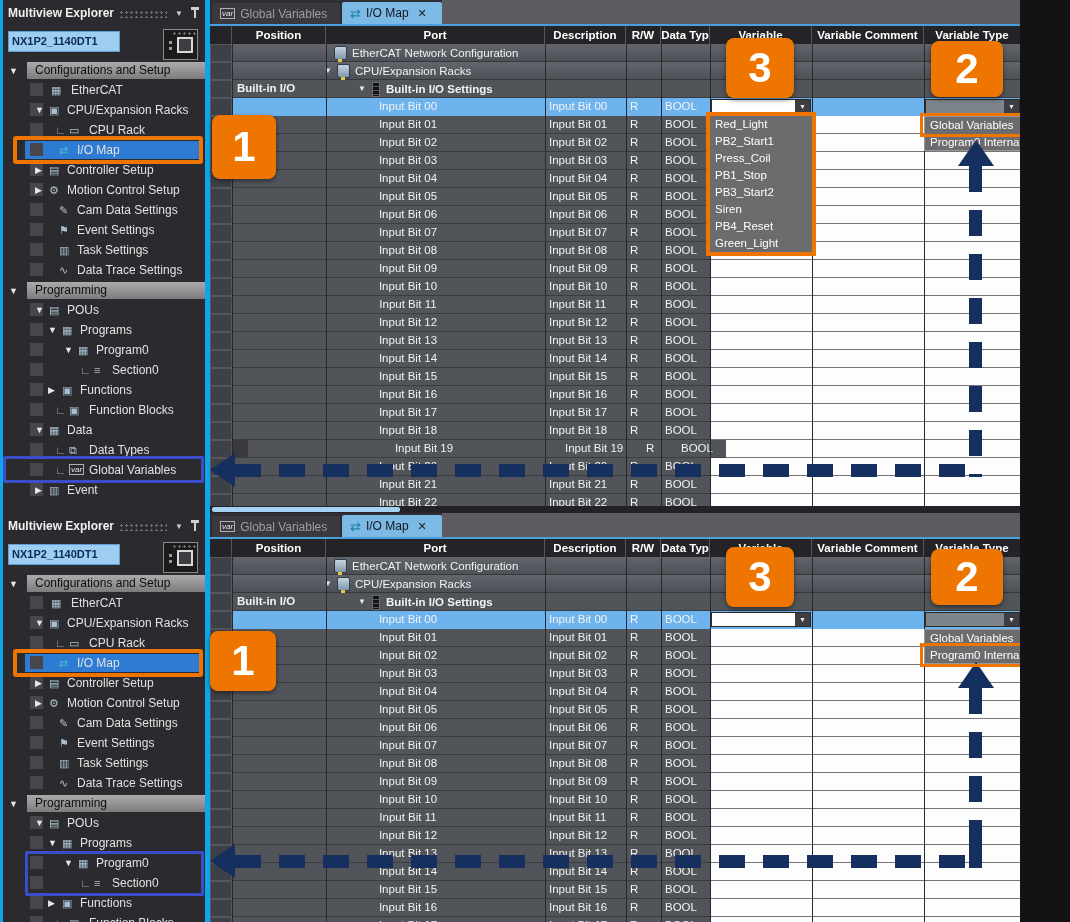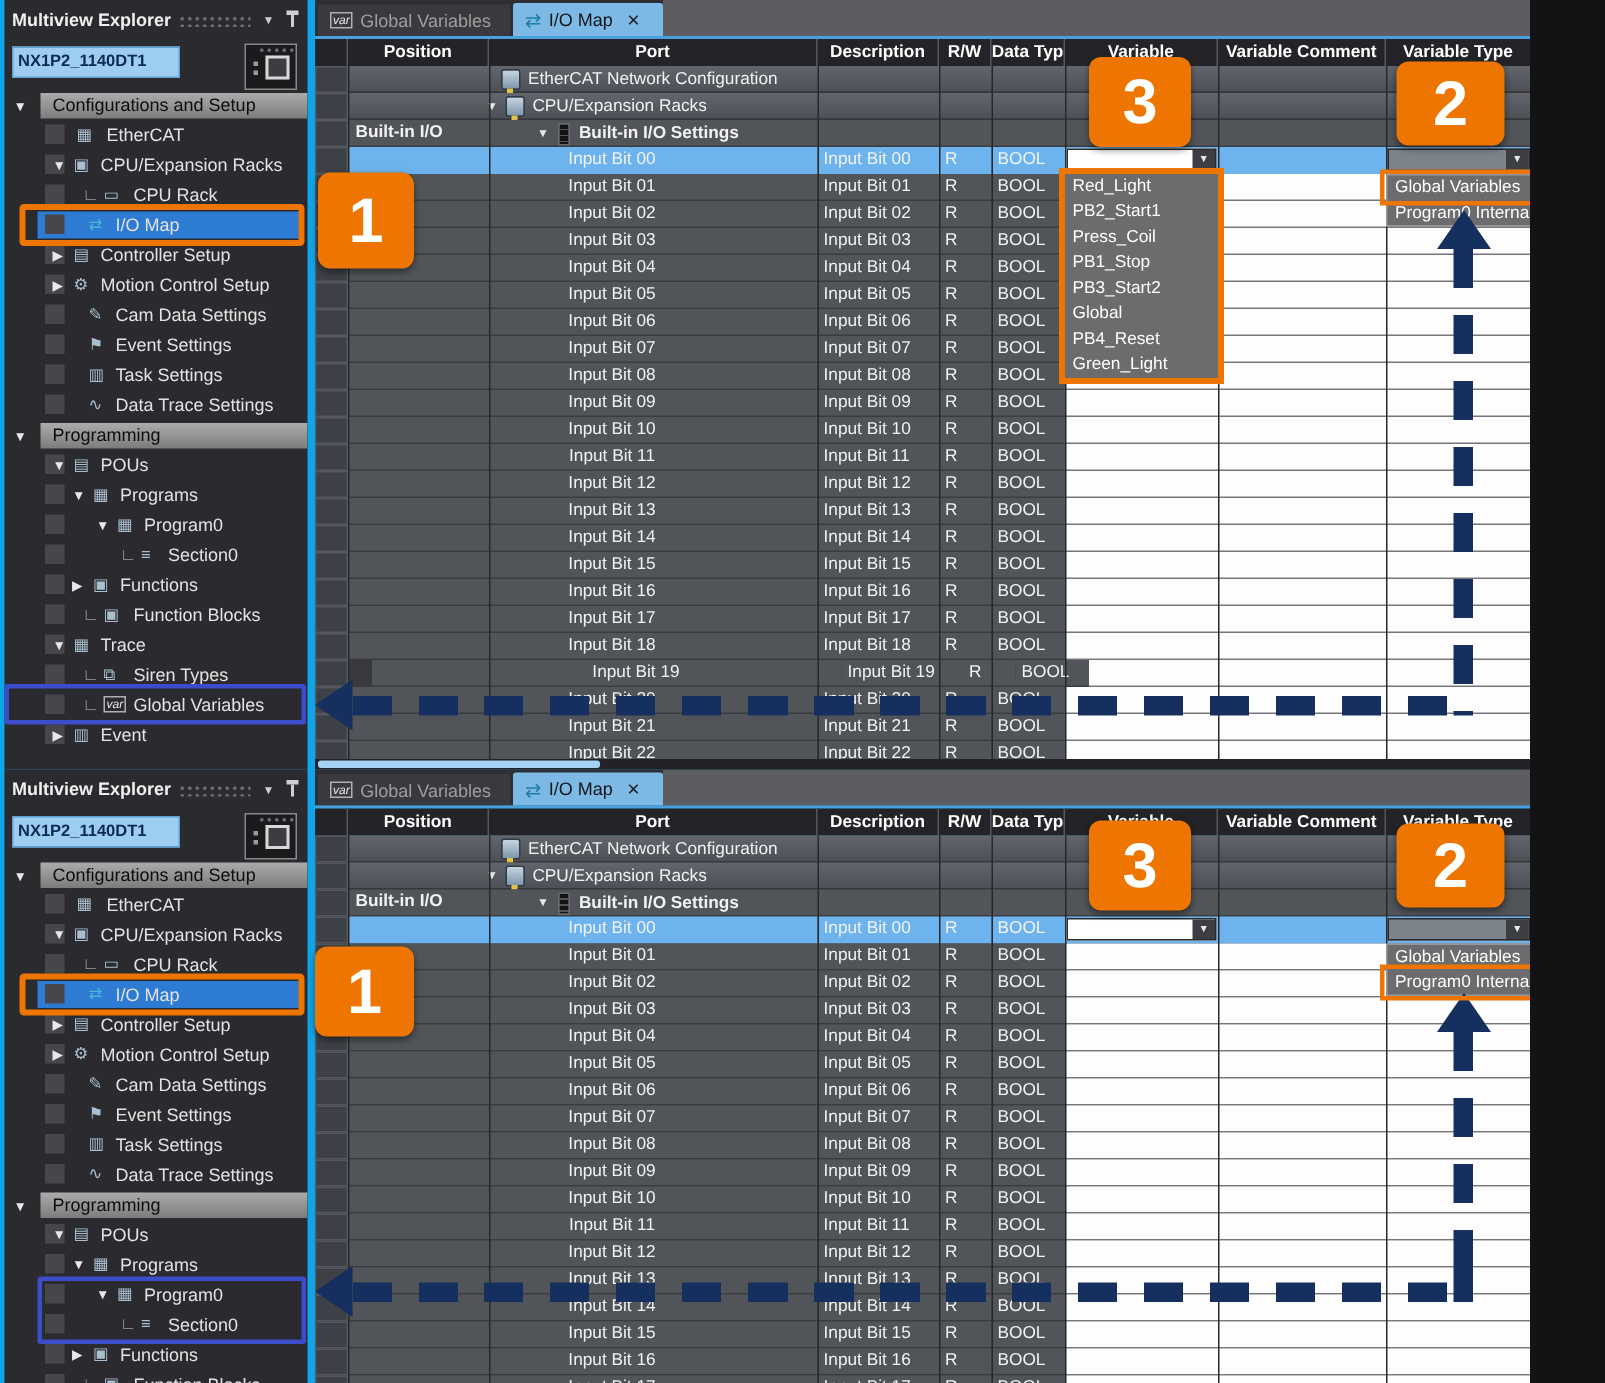--- a/index.html
+++ b/index.html
@@ -151,27 +151,27 @@
       <div class="abs" style="left: 0px; top: 400px; width: 202px; height: 20px;">
         <div class="abs sq" style="left: 27px; top: 3px; width: 13px; height: 13px;"></div>
         <div class="abs elb" style="left: 52px; top: 0px;">∟</div>
         <div class="abs ticon" style="left: 66px; top: 0px; color: rgb(169, 191, 207);">▣</div>
         <div class="abs titem" style="left: 86px; top: 0px;">Function Blocks</div>
       </div>
       <div class="abs" style="left: 0px; top: 420px; width: 202px; height: 20px;">
         <div class="abs sq" style="left: 27px; top: 3px; width: 13px; height: 13px;"></div>
         <div class="abs tri" style="left: 32px; top: 5px;">▼</div>
         <div class="abs ticon" style="left: 46px; top: 0px; color: rgb(169, 191, 207);">▦</div>
-        <div class="abs titem" style="left: 64px; top: 0px;">Trace</div>
+        <div class="abs titem" style="left: 64px; top: 0px;">Data</div>
       </div>
       <div class="abs" style="left: 0px; top: 440px; width: 202px; height: 20px;">
         <div class="abs sq" style="left: 27px; top: 3px; width: 13px; height: 13px;"></div>
         <div class="abs elb" style="left: 52px; top: 0px;">∟</div>
         <div class="abs ticon" style="left: 66px; top: 0px; color: rgb(169, 191, 207);">⧉</div>
-        <div class="abs titem" style="left: 86px; top: 0px;">Siren Types</div>
+        <div class="abs titem" style="left: 86px; top: 0px;">Data Types</div>
       </div>
       <div class="abs" style="left: 0px; top: 460px; width: 202px; height: 20px;">
         <div class="abs sq" style="left: 27px; top: 3px; width: 13px; height: 13px;"></div>
         <div class="abs elb" style="left: 52px; top: 0px;">∟</div>
         <div class="abs var-box" style="left: 66px; top: 4px;">var</div>
         <div class="abs titem" style="left: 86px; top: 0px;">Global Variables</div>
       </div>
       <div class="abs" style="left: 0px; top: 480px; width: 202px; height: 20px;">
         <div class="abs sq" style="left: 27px; top: 3px; width: 13px; height: 13px;"></div>
         <div class="abs tri" style="left: 32px; top: 5px;">▶</div>
@@ -631,21 +631,21 @@
     </div>
     <div class="abs combo" style="left: 925px; top: 99px; width: 95px; height: 15px; background: rgb(125, 131, 139); z-index: 8;">
       <div class="cbtn">▼</div>
     </div>
     <div class="abs obox" style="left: 706px; top: 112px; width: 110px; height: 144px; background: rgb(108, 108, 110); border-radius: 0px; z-index: 20;">
       <div class="popup-item" style="height: 17px; line-height: 17px;">Red_Light</div>
       <div class="popup-item" style="height: 17px; line-height: 17px;">PB2_Start1</div>
       <div class="popup-item" style="height: 17px; line-height: 17px;">Press_Coil</div>
       <div class="popup-item" style="height: 17px; line-height: 17px;">PB1_Stop</div>
       <div class="popup-item" style="height: 17px; line-height: 17px;">PB3_Start2</div>
-      <div class="popup-item" style="height: 17px; line-height: 17px;">Global</div>
+      <div class="popup-item" style="height: 17px; line-height: 17px;">Siren</div>
       <div class="popup-item" style="height: 17px; line-height: 17px;">PB4_Reset</div>
       <div class="popup-item" style="height: 17px; line-height: 17px;">Green_Light</div>
     </div>
     <div class="abs" style="left: 924px; top: 116px; width: 97px; height: 35px; background: rgb(108, 108, 110); border: 1px solid rgb(152, 152, 156); z-index: 20;">
       <div class="popup-item">Global Variables</div>
       <div class="popup-item">Program0 Internals</div>
     </div>
     <div class="abs" style="left: 920px; top: 113px; width: 105px; height: 24px; border: 3px solid rgb(238, 117, 0); z-index: 26;"></div>
     <div class="abs" style="left: 210px; top: 506px; width: 860px; height: 7px; background: rgb(35, 35, 39); z-index: 10;"></div>
     <div class="abs" style="left: 212px; top: 507px; width: 188px; height: 5px; background: rgb(165, 210, 242); border-radius: 2px; z-index: 11;"></div>

